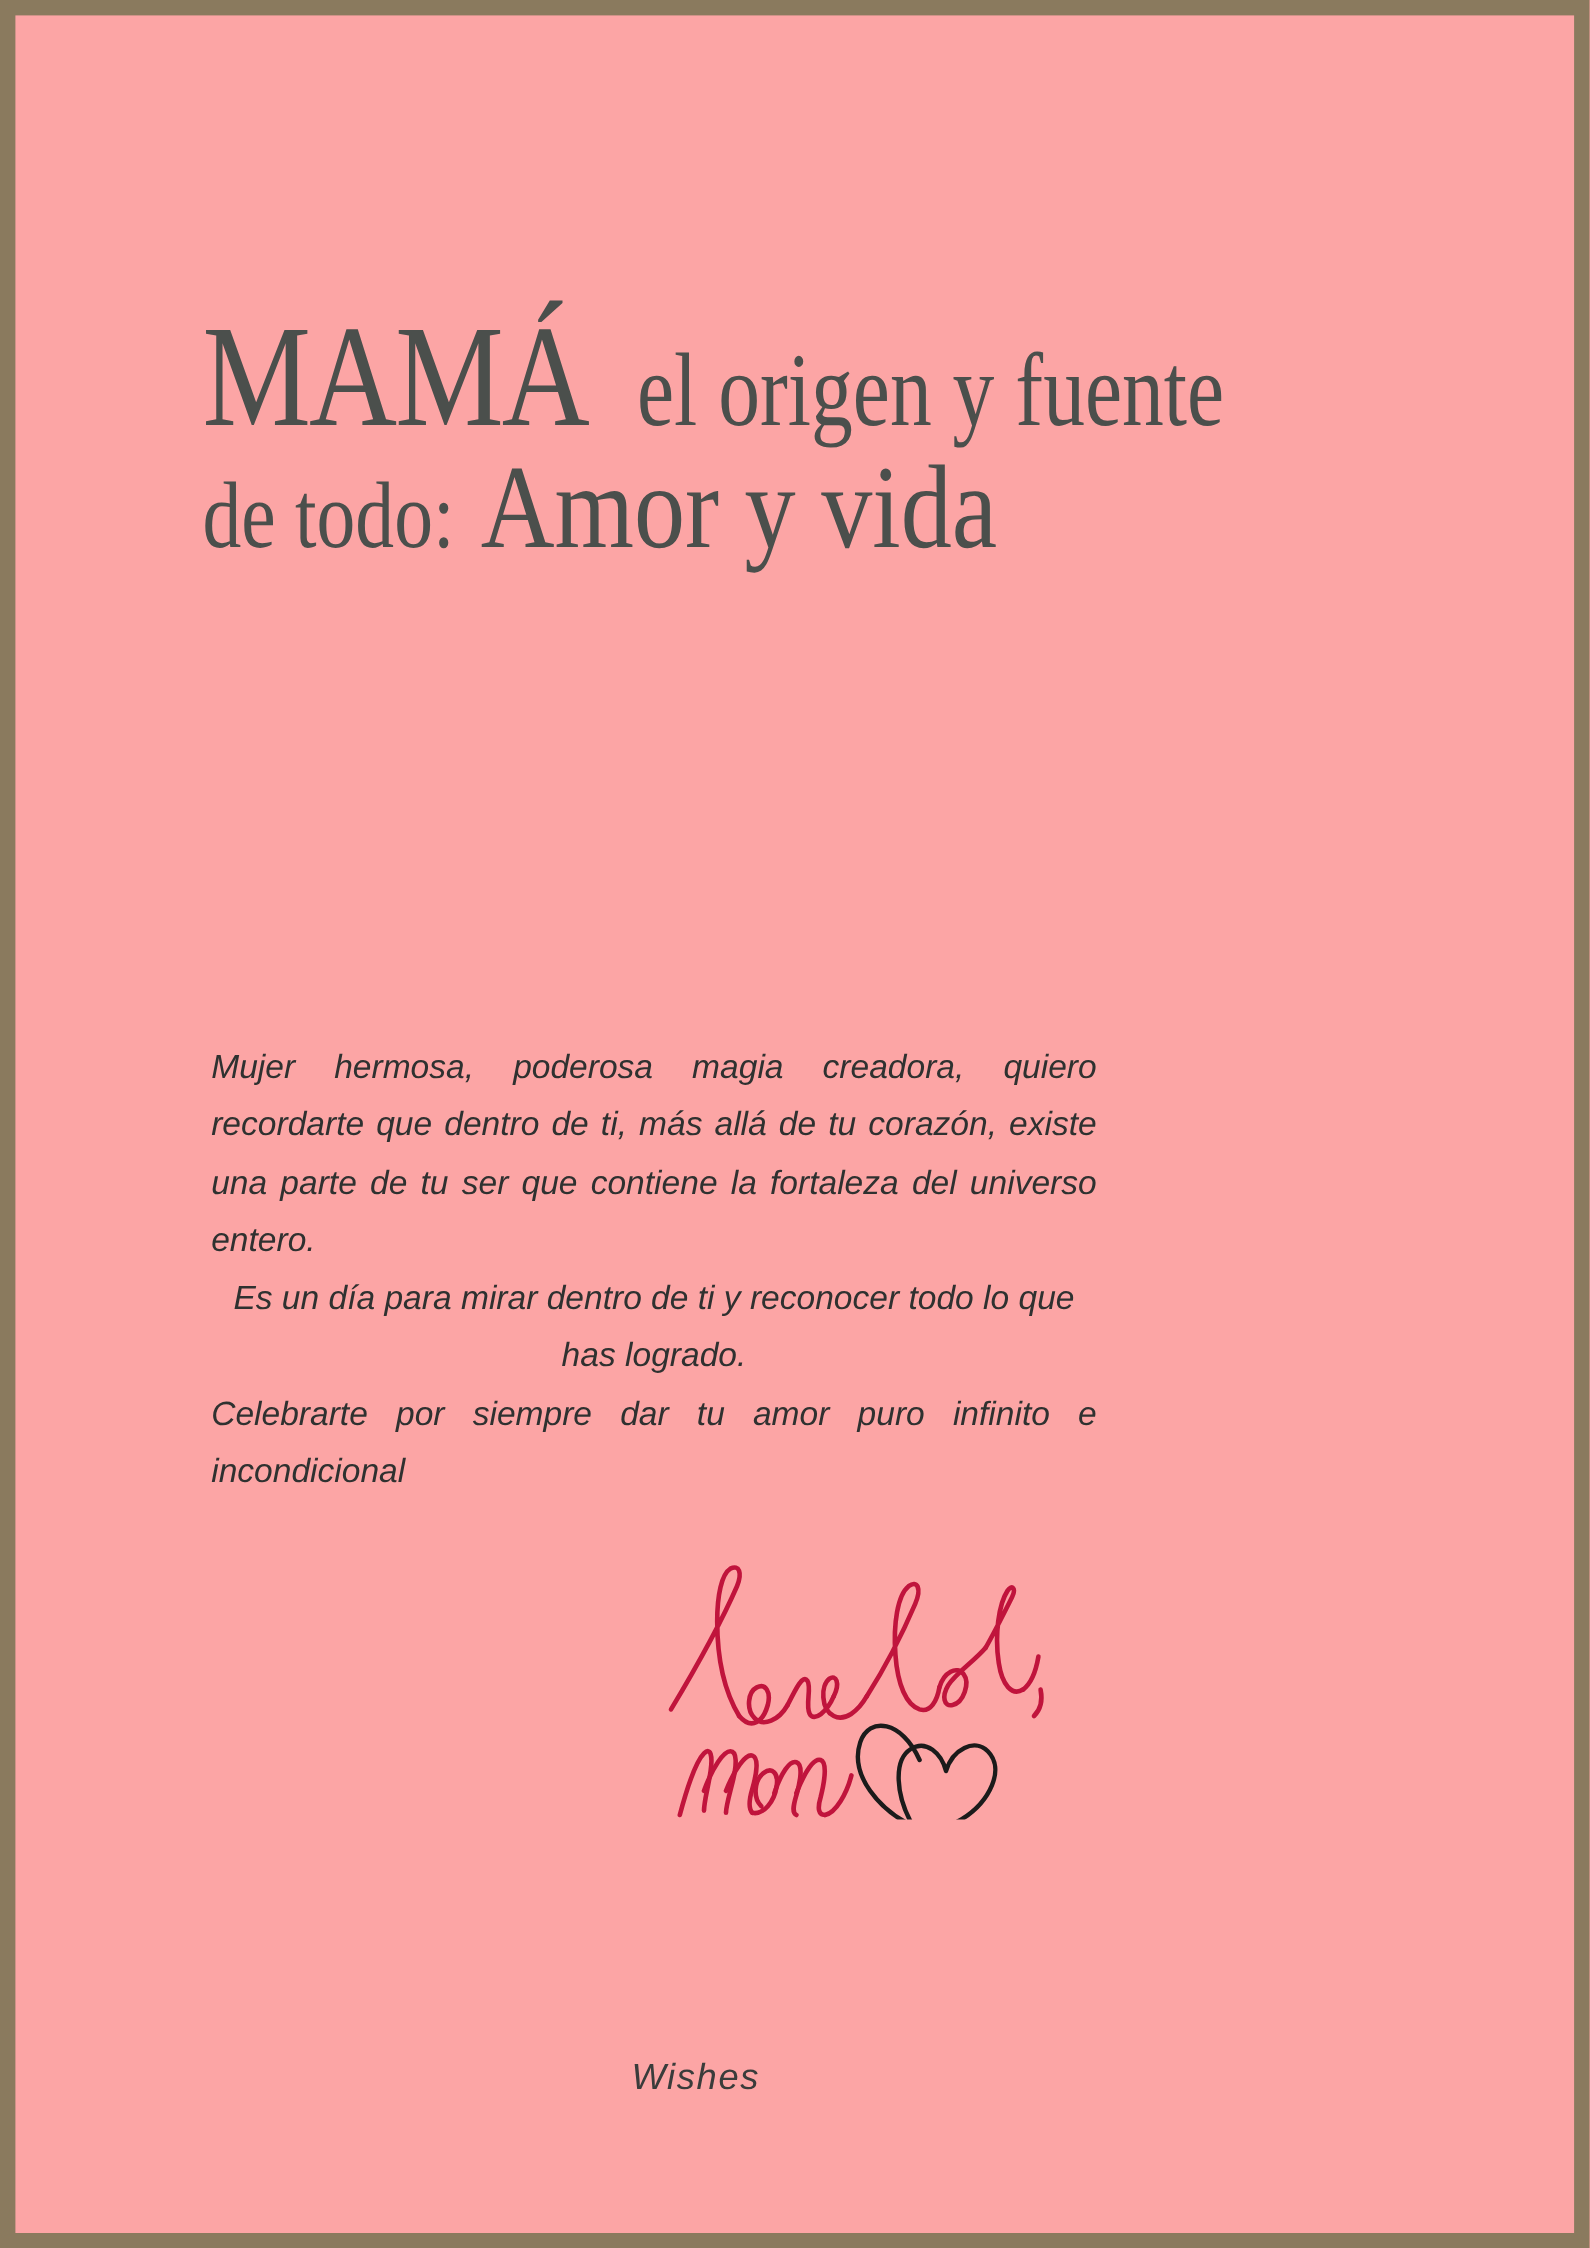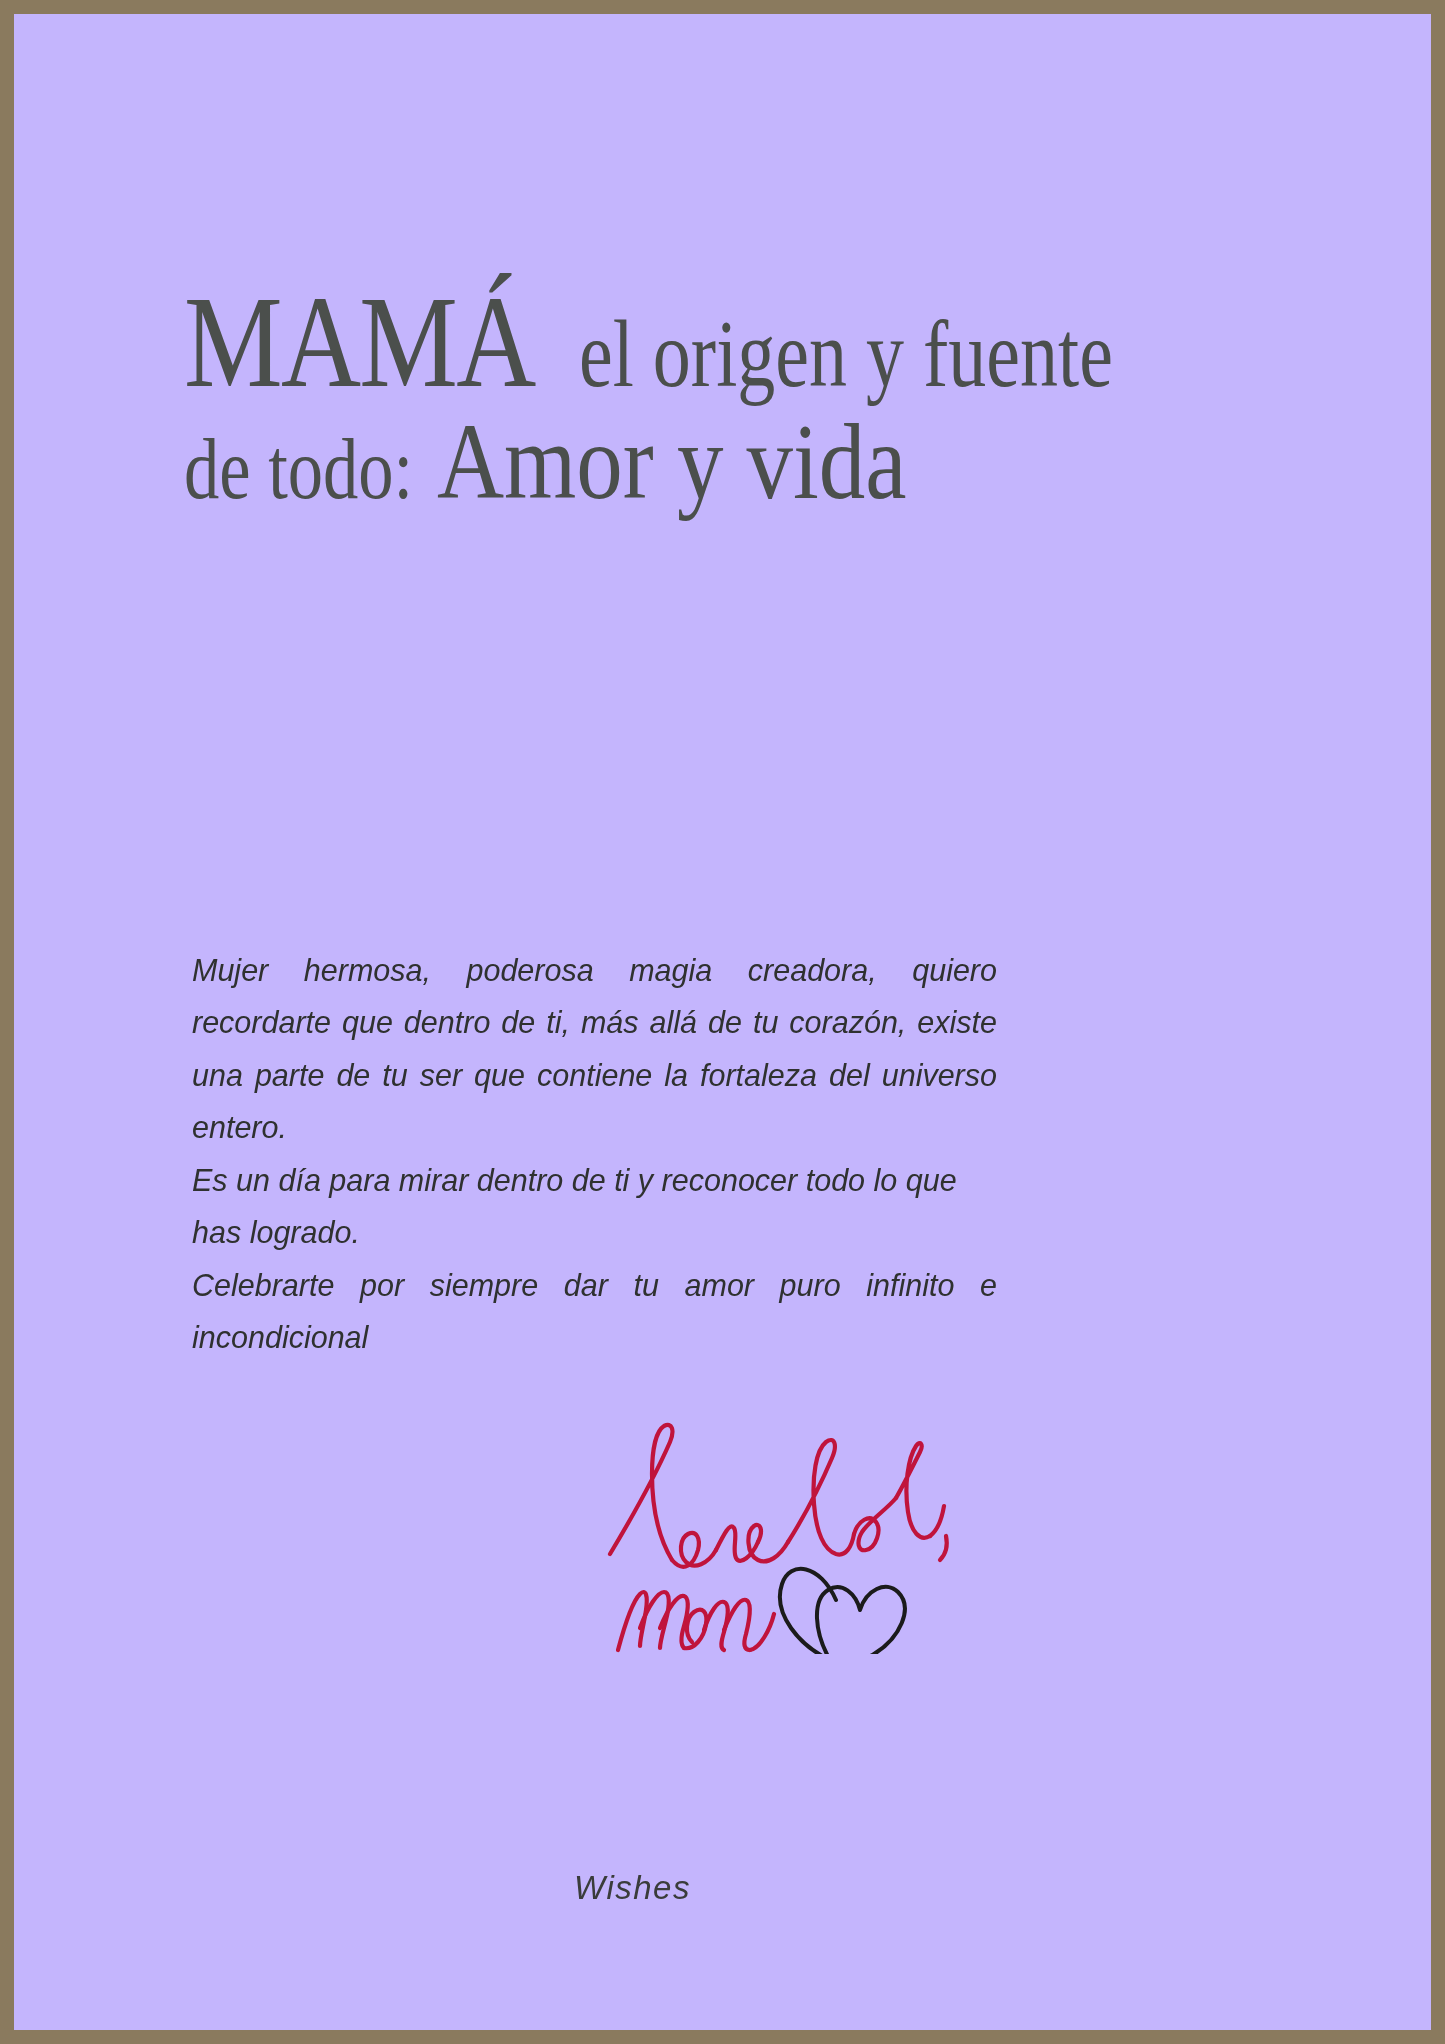--- a/index.html
+++ b/index.html
@@ -12,21 +12,21 @@
     background: #8a7a5e;
     font-family: "Liberation Sans", sans-serif;
     overflow: hidden;
   }
   .card {
     position: absolute;
     left: 14px;
     top: 14px;
     width: 1417px;
     height: 2016px;
-    background: #c4b5fd;
+    background: #fca5a5;
     overflow: hidden;
   }
   .heading-block {
     position: absolute;
     left: 170px;
     top: 262px;
     width: 1080px;
   }
   .heading-line {
     font-family: "Liberation Serif", serif;
@@ -80,21 +80,21 @@
     font-style: italic;
     font-size: 30.5px;
     line-height: 1.72;
     color: #2f3130;
     text-align: justify;
   }
   .body-text p {
     margin: 0;
   }
   .body-text p.nojust {
-    text-align: left;
+    text-align: center;
   }
 
   .signature {
     position: absolute;
     left: 560px;
     top: 1400px;
     width: 430px;
     height: 240px;
   }
   .signature svg {

